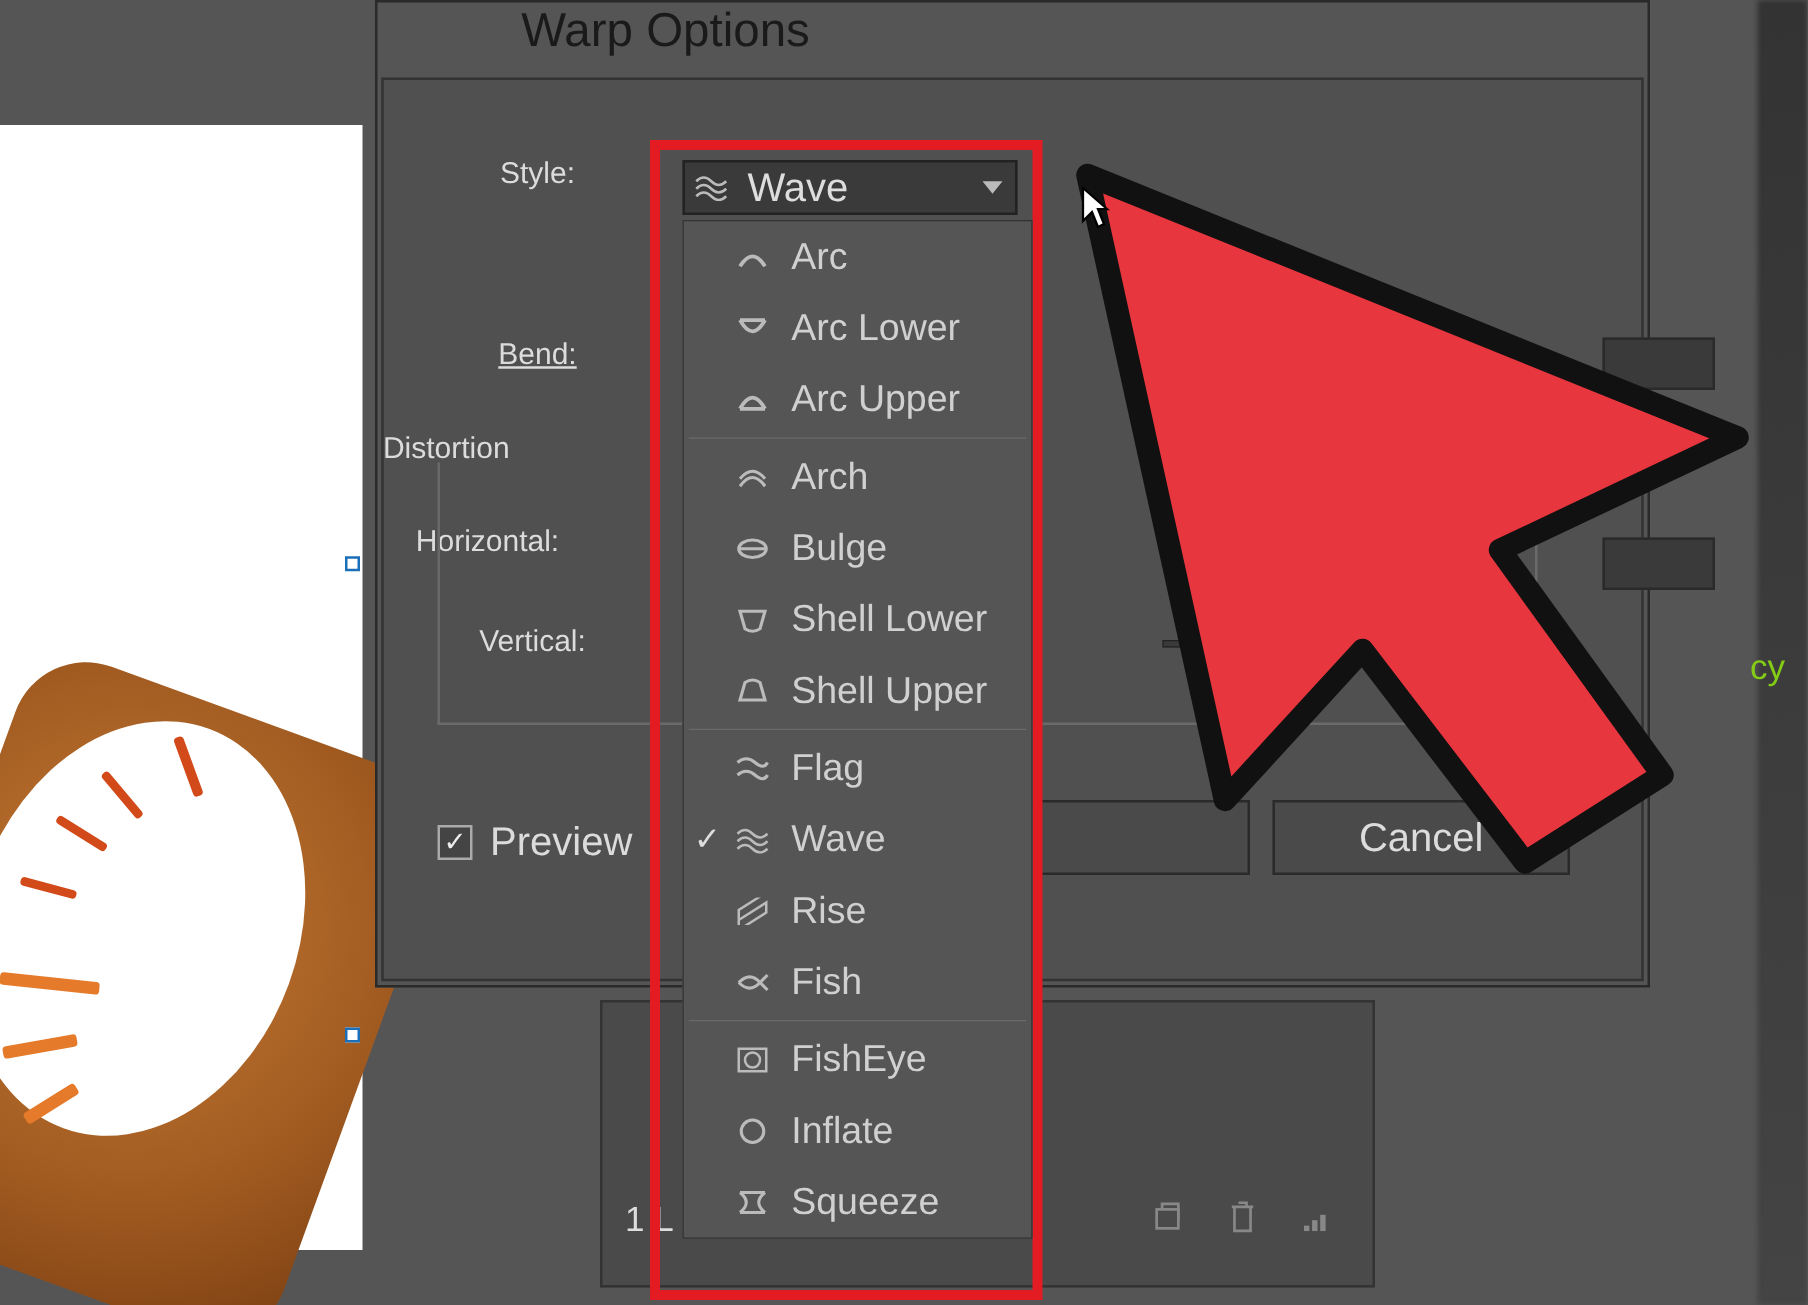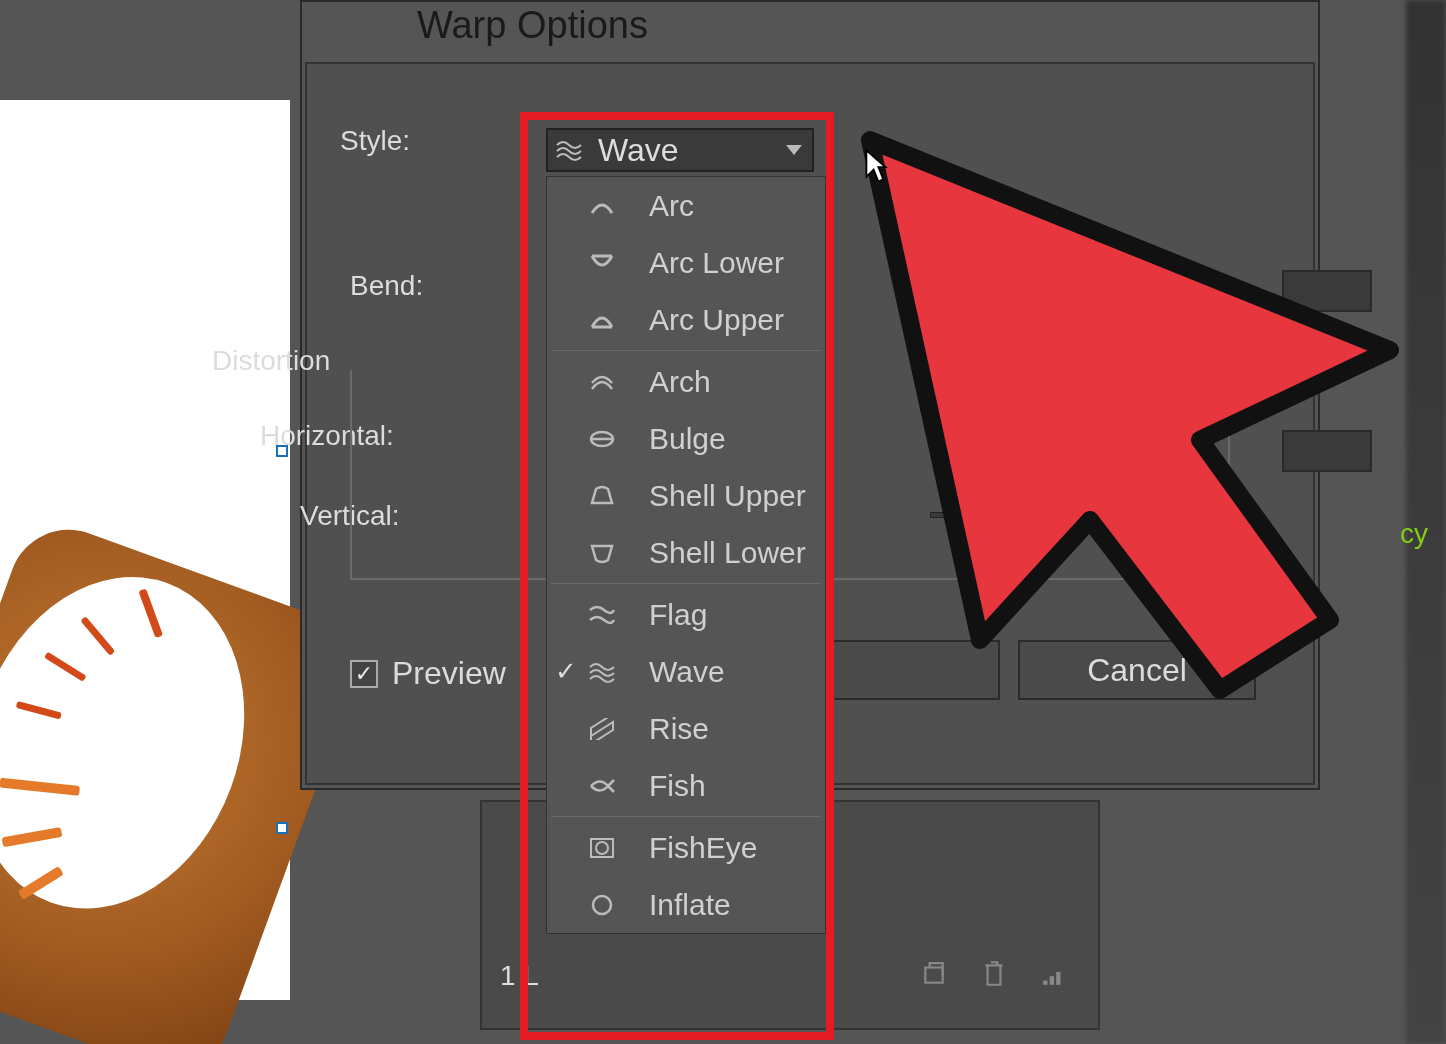--- a/index.html
+++ b/index.html
@@ -90,25 +90,25 @@
     left: 3px;
     right: 3px;
     bottom: 3px;
     background: #505050;
     border: 2px solid #333;
   }
 
   .label {
     position: absolute;
     color: #dcdcdc;
-    font-size: 28px;
-    text-align: left;
+    font-size: 24px;
+    text-align: center;
   }
   .lbl-style   { top: 125px; left: 340px; width: 180px; }
-  .lbl-bend    { top: 270px; left: 350px; width: 180px; }
+  .lbl-bend    { top: 270px; left: 340px; width: 180px; text-decoration: underline; }
   .lbl-dist    { top: 345px; left: 212px; width: 290px; }
   .lbl-horiz   { top: 420px; left: 260px; width: 260px; }
   .lbl-vert    { top: 500px; left: 300px; width: 252px; }
 
   .group-box {
     position: absolute;
     border: 2px solid #6a6a6a;
     background: transparent;
   }
   .group-dist {
@@ -266,21 +266,21 @@
     background: #555;
     border: 1px solid #333;
   }
   .dd-item {
     display: flex;
     align-items: center;
     height: 57px;
     color: #d0d0d0;
     font-size: 30px;
     padding-left: 40px;
-    gap: 32px;
+    gap: 16px;
     position: relative;
   }
   .dd-item .check {
     position: absolute;
     left: 8px;
     font-size: 26px;
     color: #ddd;
   }
   .dd-sep {
     height: 1px;
@@ -439,32 +439,32 @@
           <svg width="28" height="22" viewBox="0 0 28 22">
             <ellipse cx="14" cy="11" rx="11" ry="7" fill="none" stroke="#bbb" stroke-width="2.5"></ellipse>
             <line x1="3" y1="11" x2="25" y2="11" stroke="#bbb" stroke-width="2.5"></line>
           </svg>
         </span>
         <span>Bulge</span>
       </div>
       <div class="dd-item">
         <span class="warp-icon">
           <svg width="28" height="22" viewBox="0 0 28 22">
+            <path d="M4 4 L24 4 L20 18 Q14 22 8 18 Z" fill="none" stroke="#bbb" stroke-width="2.5"></path>
+          </svg>
+        </span>
+        <span>Shell Lower</span>
+      </div>
+      <div class="dd-item">
+        <span class="warp-icon">
+          <svg width="28" height="22" viewBox="0 0 28 22">
             <path d="M8 4 Q14 0 20 4 L24 18 L4 18 Z" fill="none" stroke="#bbb" stroke-width="2.5"></path>
           </svg>
         </span>
         <span>Shell Upper</span>
-      </div>
-      <div class="dd-item">
-        <span class="warp-icon">
-          <svg width="28" height="22" viewBox="0 0 28 22">
-            <path d="M4 4 L24 4 L20 18 Q14 22 8 18 Z" fill="none" stroke="#bbb" stroke-width="2.5"></path>
-          </svg>
-        </span>
-        <span>Shell Lower</span>
       </div>
       <div class="dd-sep"></div>
       <div class="dd-item">
         <span class="warp-icon">
           <svg width="28" height="22" viewBox="0 0 28 22">
             <path d="M2 6 Q9 0 16 6 T26 6 M2 16 Q9 10 16 16 T26 16" fill="none" stroke="#bbb" stroke-width="2.5"></path>
           </svg>
         </span>
         <span>Flag</span>
       </div>
@@ -503,20 +503,28 @@
         </span>
         <span>FishEye</span>
       </div>
       <div class="dd-item">
         <span class="warp-icon">
           <svg width="28" height="22" viewBox="0 0 28 22">
             <circle cx="14" cy="11" r="9" fill="none" stroke="#bbb" stroke-width="2.5"></circle>
           </svg>
         </span>
         <span>Inflate</span>
+      </div>
+      <div class="dd-item">
+        <span class="warp-icon">
+          <svg width="28" height="22" viewBox="0 0 28 22">
+            <path d="M4 3 Q14 11 4 19 M24 3 Q14 11 24 19 M4 3 L24 3 M4 19 L24 19" fill="none" stroke="#bbb" stroke-width="2.5"></path>
+          </svg>
+        </span>
+        <span>Squeeze</span>
       </div>
     </div>
 </div>
 
 <svg class="small-cursor" viewBox="0 0 20 30">
   <path d="M2 2 L2 24 L8 18 L12 28 L16 26 L12 16 L18 16 Z" fill="#fff" stroke="#000" stroke-width="1.5"></path>
 </svg>
 
 <svg class="big-cursor" viewBox="0 0 560 580">
   <path d="M20 20 L540 230 L350 320 L480 500 L370 570 L240 400 L130 520 Z" fill="#e8363f" stroke="#111" stroke-width="18" stroke-linejoin="round"></path>

